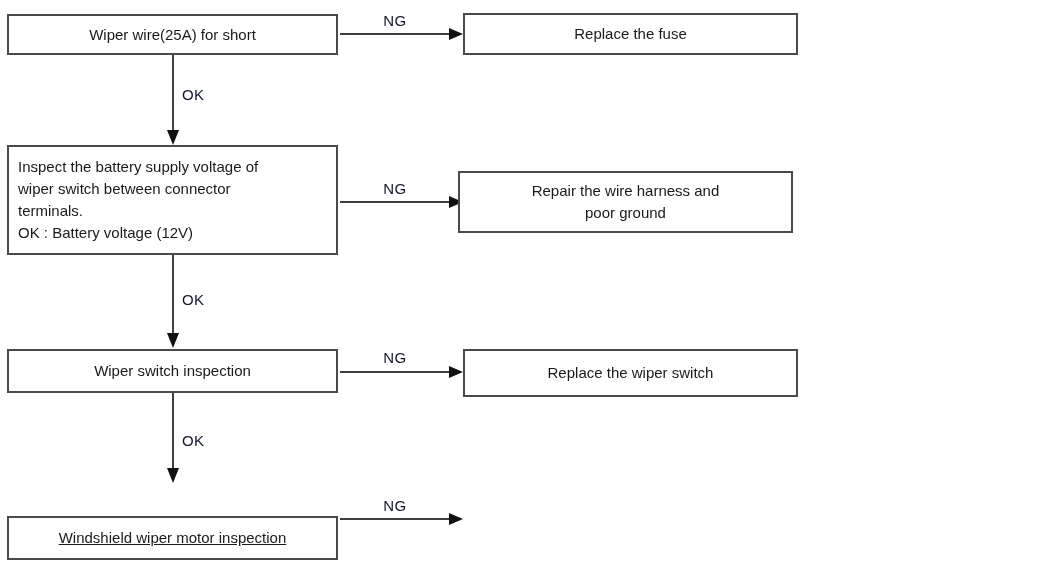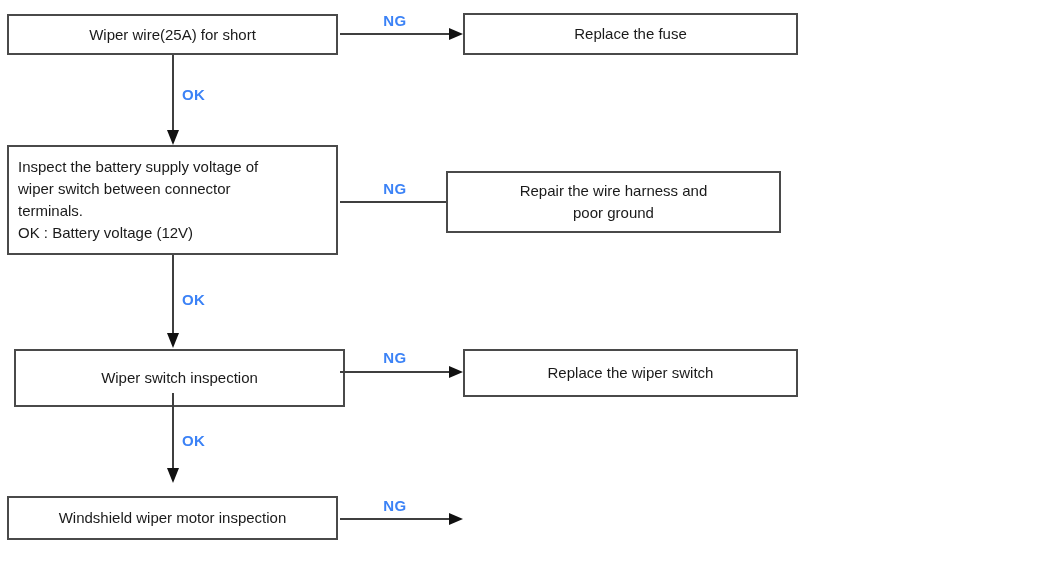--- a/index.html
+++ b/index.html
@@ -56,37 +56,37 @@
   .arrow-down {
     position: absolute;
     width: 0;
     height: 0;
     border-left: 6px solid transparent;
     border-right: 6px solid transparent;
     border-top: 15px solid #111111;
   }
   .conn-label {
     position: absolute;
-    font-weight: bold;
+    font-weight: normal;
     letter-spacing: 0.4px;
-    color: #3b82f6;
+    color: #0f172a;
   }
   .ng-label {
     left: 355px;
     width: 80px;
     text-align: center;
   }
   
   .box-l1 { left: 7px;   top: 14px;  width: 331px; height: 41px; }
   .box-r1 { left: 463px; top: 13px;  width: 335px; height: 42px; }
   .box-l2 { left: 7px;   top: 145px; width: 331px; height: 110px; }
-  .box-r2 { left: 446px; top: 171px; width: 335px; height: 62px; }
-  .box-l3 { left: 14px;   top: 349px; width: 331px; height: 58px; }
+  .box-r2 { left: 458px; top: 171px; width: 335px; height: 62px; }
+  .box-l3 { left: 7px;   top: 349px; width: 331px; height: 44px; }
   .box-r3 { left: 463px; top: 349px; width: 335px; height: 48px; }
-  .box-l4 { left: 7px;   top: 496px; width: 331px; height: 44px; }
+  .box-l4 { left: 7px;   top: 516px; width: 331px; height: 44px; text-decoration: underline; }
   .box-r4 { left: 463px; top: 496px; width: 335px; height: 44px; }
 
   .ngline-1 { left: 340px; top: 33px;  width: 110px; }
   .ngline-2 { left: 340px; top: 201px; width: 110px; }
   .ngline-3 { left: 340px; top: 371px; width: 110px; }
   .ngline-4 { left: 340px; top: 518px; width: 110px; }
   .nghead-1 { left: 449px; top: 28px; }
   .nghead-2 { left: 449px; top: 196px; }
   .nghead-3 { left: 449px; top: 366px; }
   .nghead-4 { left: 449px; top: 513px; }

